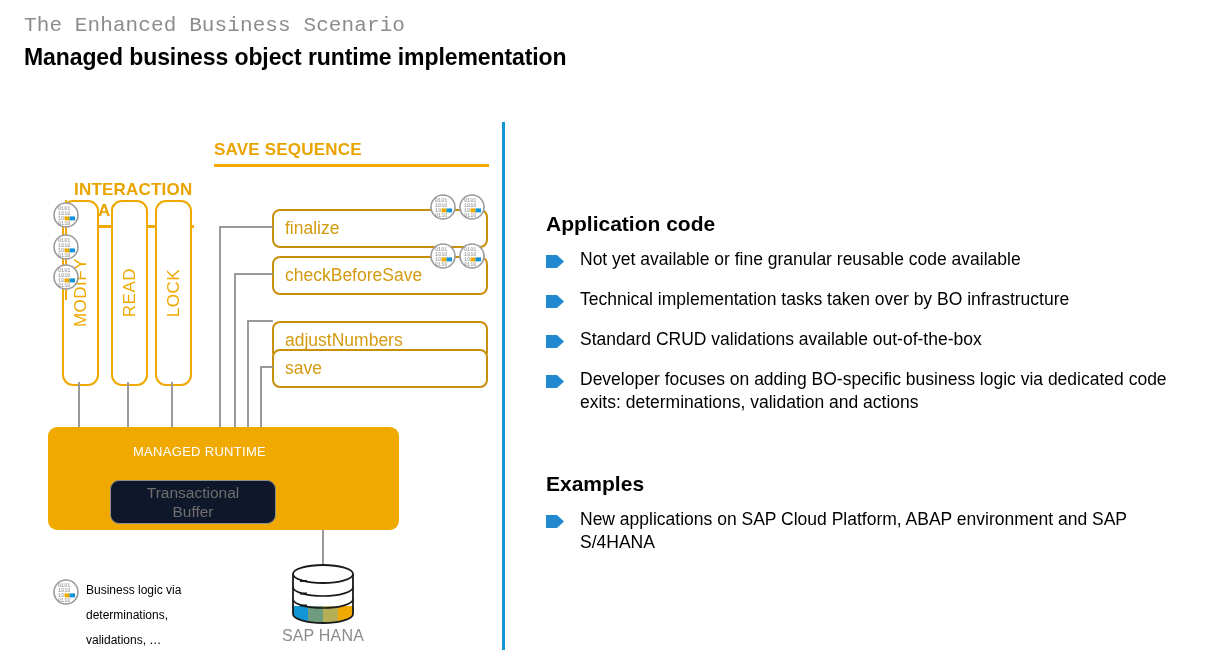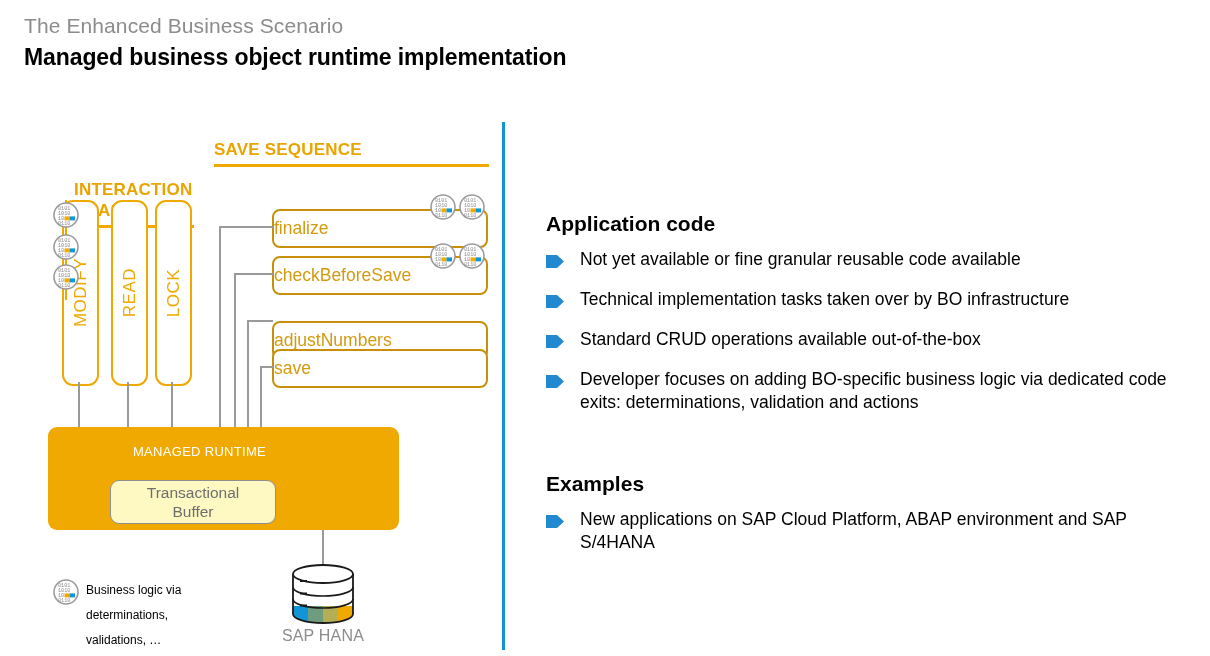--- a/index.html
+++ b/index.html
@@ -6,21 +6,21 @@
   body{
     width:1210px;height:656px;background:#ffffff;overflow:hidden;
     font-family:"Liberation Sans",sans-serif;
     -webkit-font-smoothing:antialiased;
   }
   .page{position:relative;width:1210px;height:656px;}
 
   
   .kicker{
     position:absolute;left:24px;top:14px;
-    font-size:21px;color:#8c8c8c;font-weight:400;letter-spacing:.1px;
+    font-size:21px;color:#8c8c8c;font-weight:400;letter-spacing:.1px;font-family:Liberation Mono, monospace;
   }
   .title{
     position:absolute;left:24px;top:44px;
     font-size:23px;color:#000000;font-weight:bold;letter-spacing:-.1px;
   }
 
   
   .divider{
     position:absolute;left:502px;top:122px;width:3px;height:528px;
     background:#1195d6;
@@ -53,21 +53,21 @@
   #phase-read  {left:111px;top:200px;width:33px;height:182px;}
   #phase-lock  {left:155px;top:200px;width:33px;height:182px;}
 
   
   .savebox{
     position:absolute;left:272px;width:212px;height:35px;
     border:2px solid #C8900A;border-radius:8px;background:#ffffff;
     display:flex;align-items:center;
   }
   .savebox span{
-    color:#D49A10;font-size:17.5px;white-space:nowrap;
+    color:#D49A10;font-size:17.5px;padding-left:11px;white-space:nowrap;
   }
   #save-finalize       {top:209px;}
   #save-checkbeforesave{top:256px;}
   #save-adjustnumbers  {top:321px;}
   #save-save          {top:349px;}
 
   
   .codeicon{display:block;}
 
   .ci-phase{position:absolute;left:53px;width:26px;height:26px;}
@@ -86,21 +86,21 @@
   .runtime{
     position:absolute;left:48px;top:427px;width:351px;height:103px;
     background:#EFA900;border-radius:9px;
   }
   .runtime-label{
     position:absolute;left:0;top:17px;width:303px;text-align:center;
     color:#ffffff;font-size:13px;letter-spacing:.3px;
   }
   .tbuffer{
     position:absolute;left:110px;top:480px;width:164px;height:42px;
-    background:#fef9c3;border:1.5px solid #8f8f8f;border-radius:9px;
+    background:#0f172a;border:1.5px solid #8f8f8f;border-radius:9px;
     display:flex;flex-direction:column;align-items:center;justify-content:center;
     line-height:19px;
   }
   .tbuffer span{color:#6e6e6e;font-size:15.5px;}
 
   
   .dbwrap{position:absolute;left:287px;top:563px;width:72px;height:62px;}
   .dblabel{
     position:absolute;left:247px;top:627px;width:152px;text-align:center;
     color:#8c8c8c;font-size:16px;letter-spacing:.2px;
@@ -361,21 +361,21 @@
           </svg>
       </span>
       <span class="btxt">Technical implementation tasks taken over by BO infrastructure</span>
     </div>
     <div class="bullet">
       <span class="marker">
         <svg viewBox="0 0 18 13" width="18" height="13">
             <path d="M0,0 L11,0 L18,6.5 L11,13 L0,13 Z" fill="#2288d0"></path>
           </svg>
       </span>
-      <span class="btxt">Standard CRUD operations available out-of-the-box</span>
+      <span class="btxt">Standard CRUD validations available out-of-the-box</span>
     </div>
     <div class="bullet" style="width:615px;">
       <span class="marker">
         <svg viewBox="0 0 18 13" width="18" height="13">
             <path d="M0,0 L11,0 L18,6.5 L11,13 L0,13 Z" fill="#2288d0"></path>
           </svg>
       </span>
       <span class="btxt">Developer focuses on adding BO-specific business logic via dedicated code exits: determinations, validation and actions</span>
     </div>
   </div>

